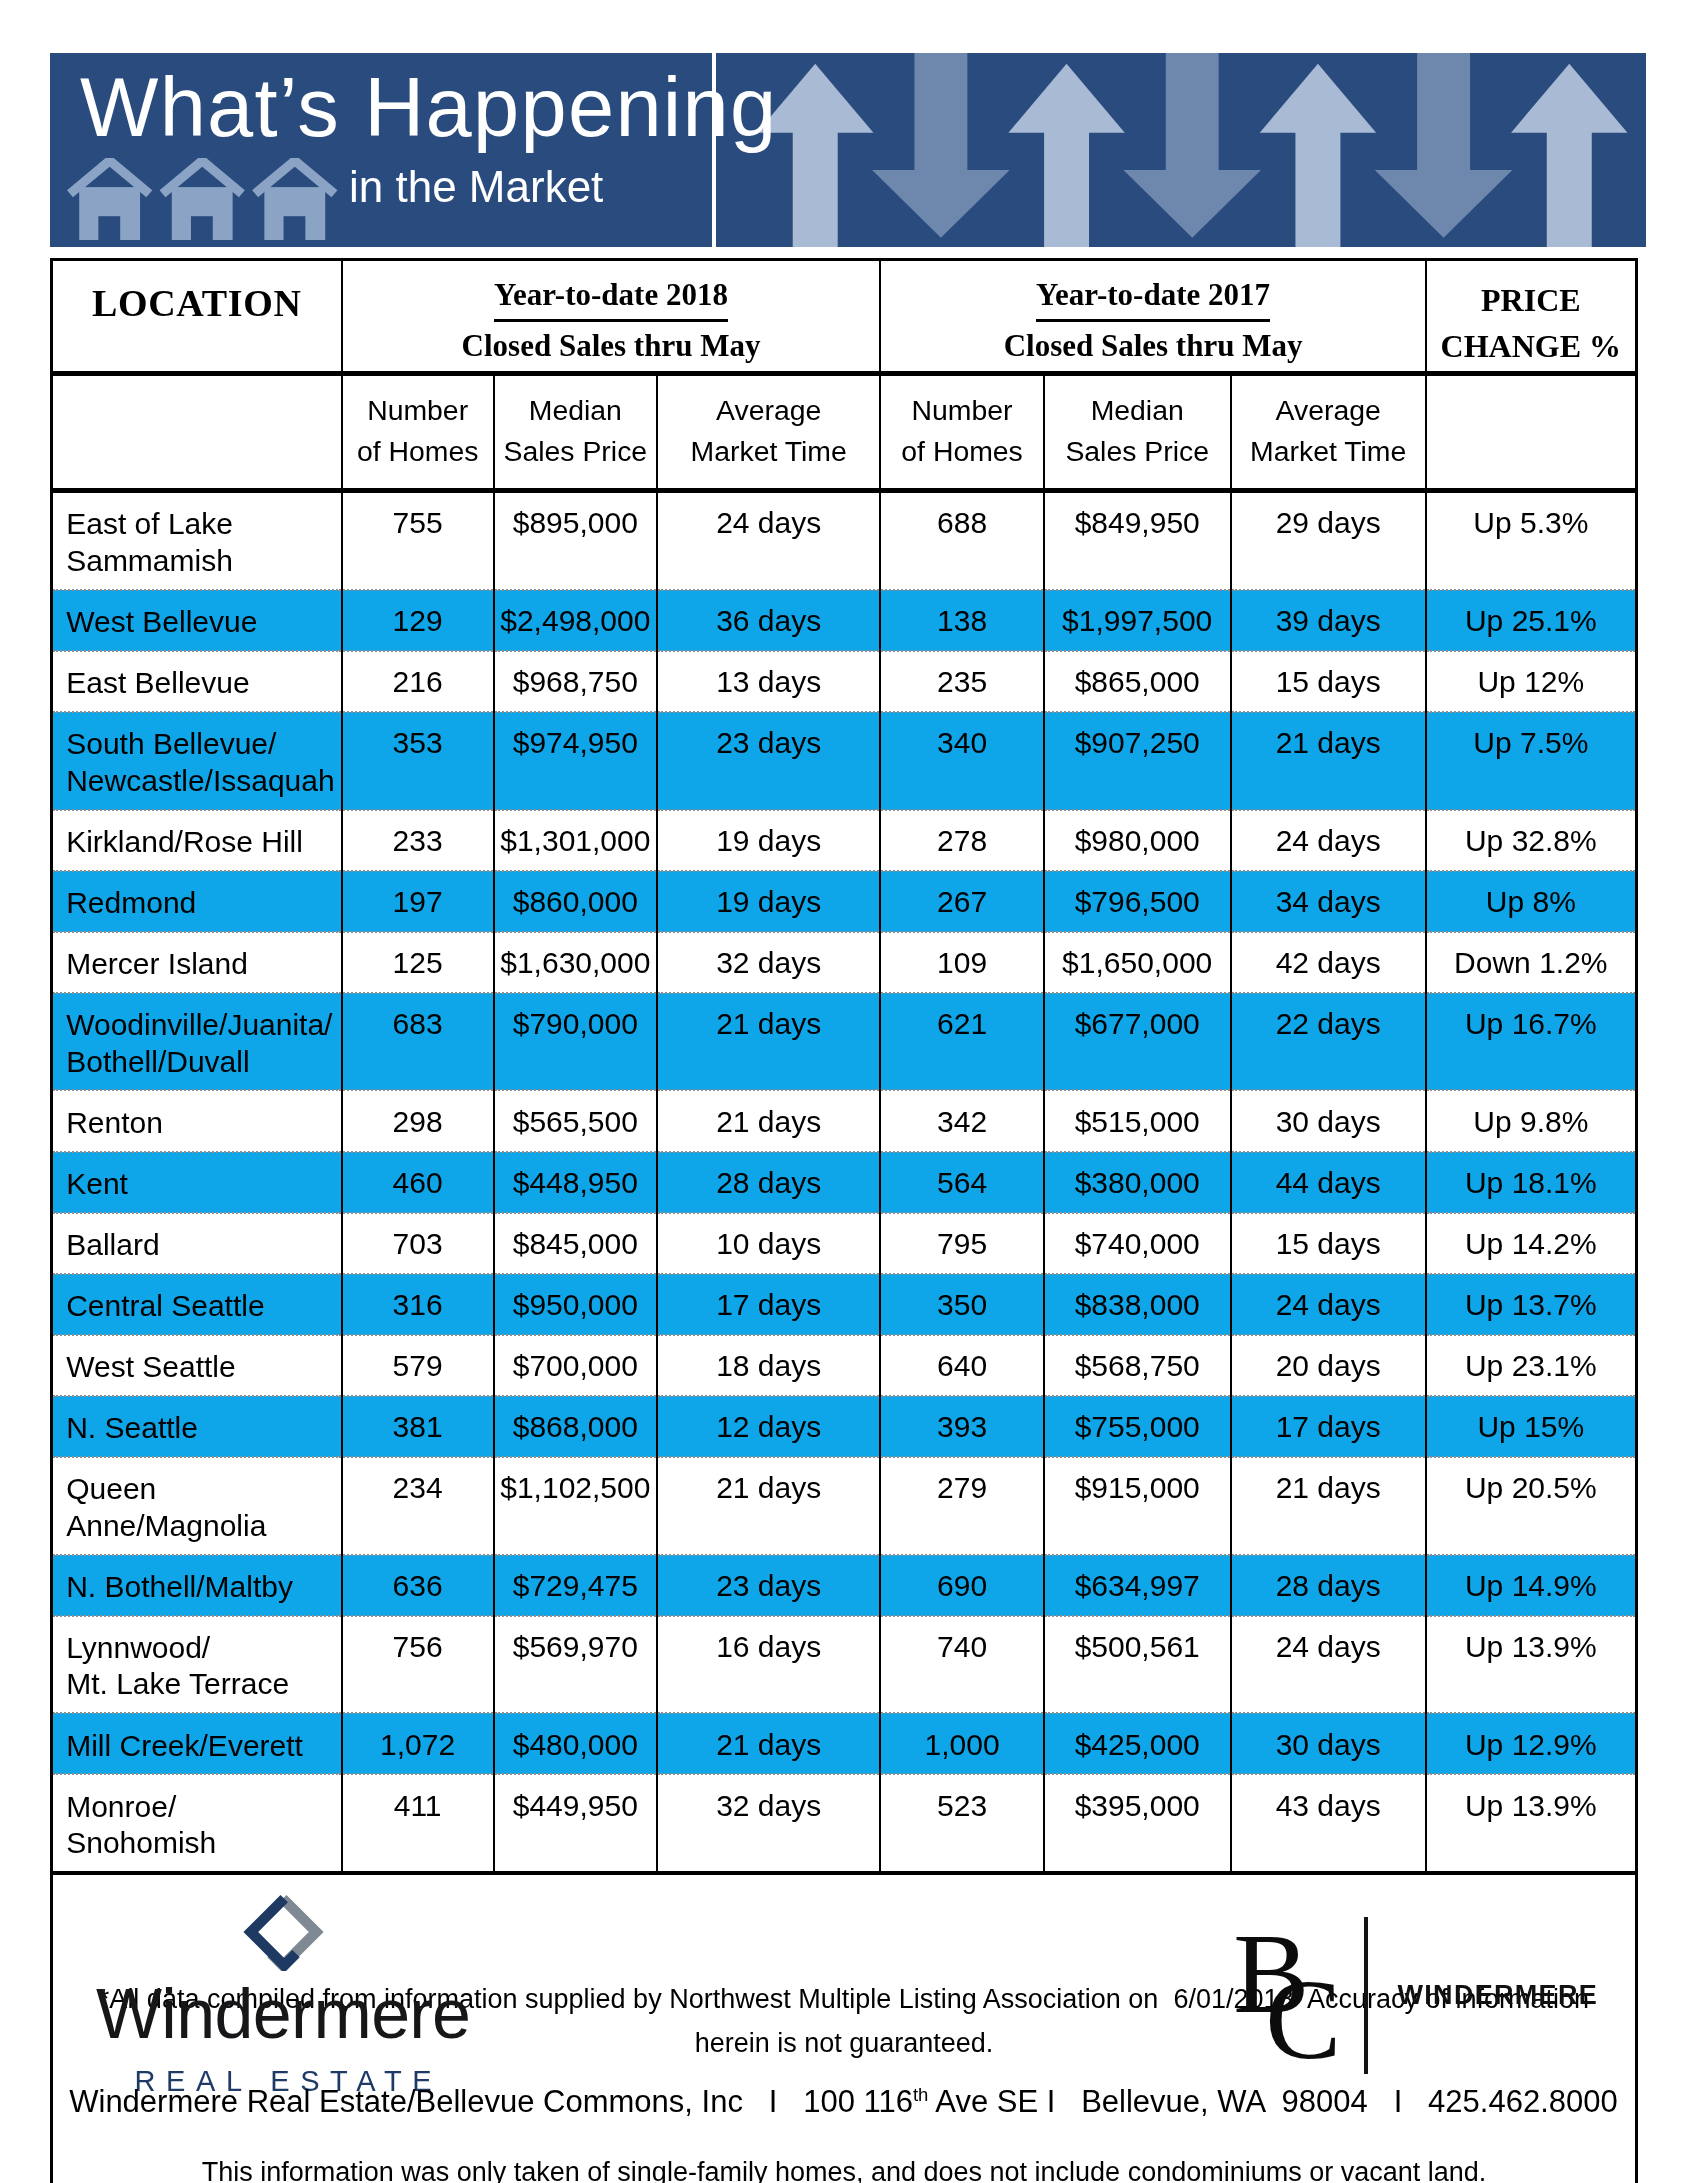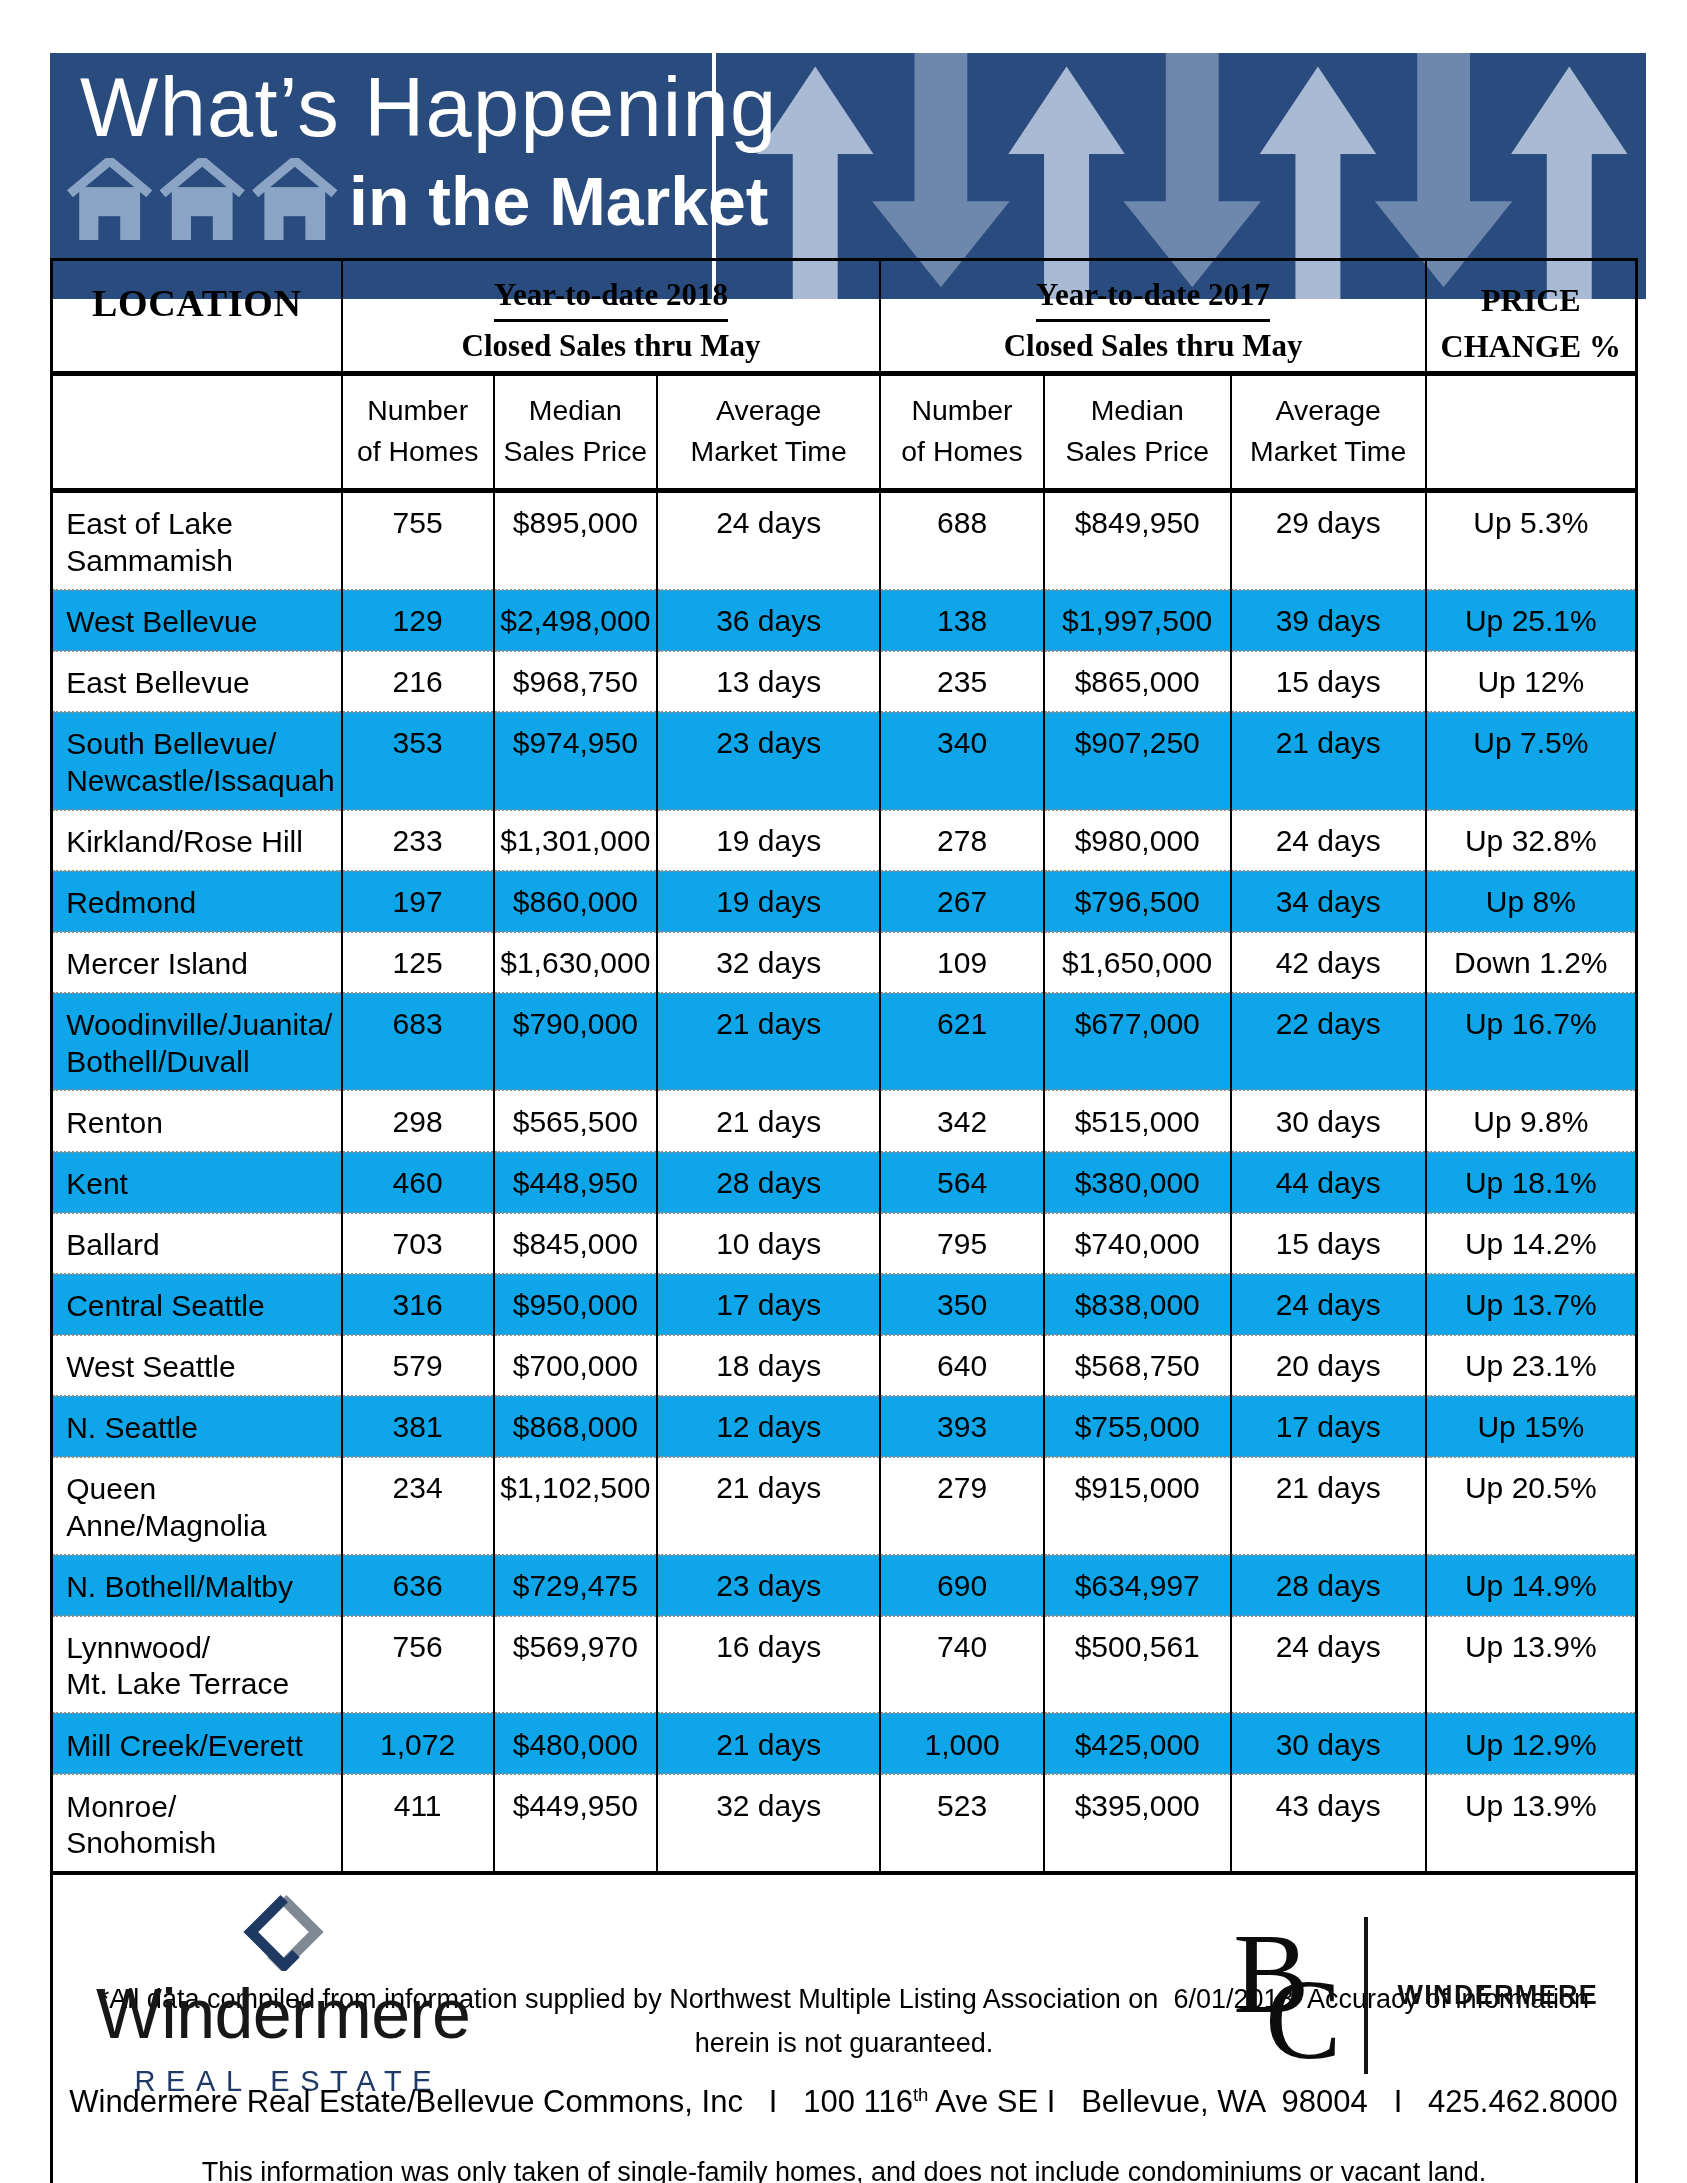--- a/index.html
+++ b/index.html
@@ -1,24 +1,24 @@
 <!DOCTYPE html>
 <html style="font-size:10.6px"><head>
 <meta charset="utf-8">
 <style>
   html,body { margin:0; padding:0; background:#ffffff; }
   body { width:1687px; height:2183px; font-family:"Liberation Sans","DejaVu Sans",sans-serif; color:#000; }
   .page { position:relative; width:1687px; height:2183px; overflow:hidden; background:#fff; }
 
   
-  .banner { position:absolute; left:50px; top:53px; width:1596px; height:246px; background:#2a4b7e; display:flex; }
+  .banner { position:absolute; left:50px; top:53px; width:1596px; height:194px; background:#2a4b7e; display:flex; }
   .banner-left { position:relative; width:662px; flex:0 0 auto; }
   .title1 { position:absolute; left:30px; top:6.6px; font-size:83px; font-weight:300; color:#ffffff; letter-spacing:1.3px; white-space:nowrap; }
   .houses { position:absolute; left:17px; top:105px; width:281px; height:82px; }
-  .title2 { position:absolute; left:299px; top:109px; font-size:68px; font-weight:700; color:#ffffff; white-space:nowrap; }
+  .title2 { position:absolute; left:299px; top:109px; font-size:44px; font-weight:400; color:#ffffff; white-space:nowrap; }
   .banner-sep { width:4px; background:#ffffff; flex:0 0 auto; }
   .banner-arrows { flex:1 1 auto; }
   .banner-arrows svg { display:block; width:100%; height:100%; }
 
   
   .market-table { position:absolute; left:50px; top:258px; width:1588px; border-collapse:collapse; table-layout:fixed; border:3.3px solid #000; }
   .market-table th, .market-table td { border-left:2.6px solid #000; box-sizing:border-box; }
   .market-table th:first-child, .market-table td:first-child { border-left:none; }
 
   tr.group-row th { vertical-align:top; font-family:"Liberation Serif","DejaVu Serif",serif; font-weight:bold; }

